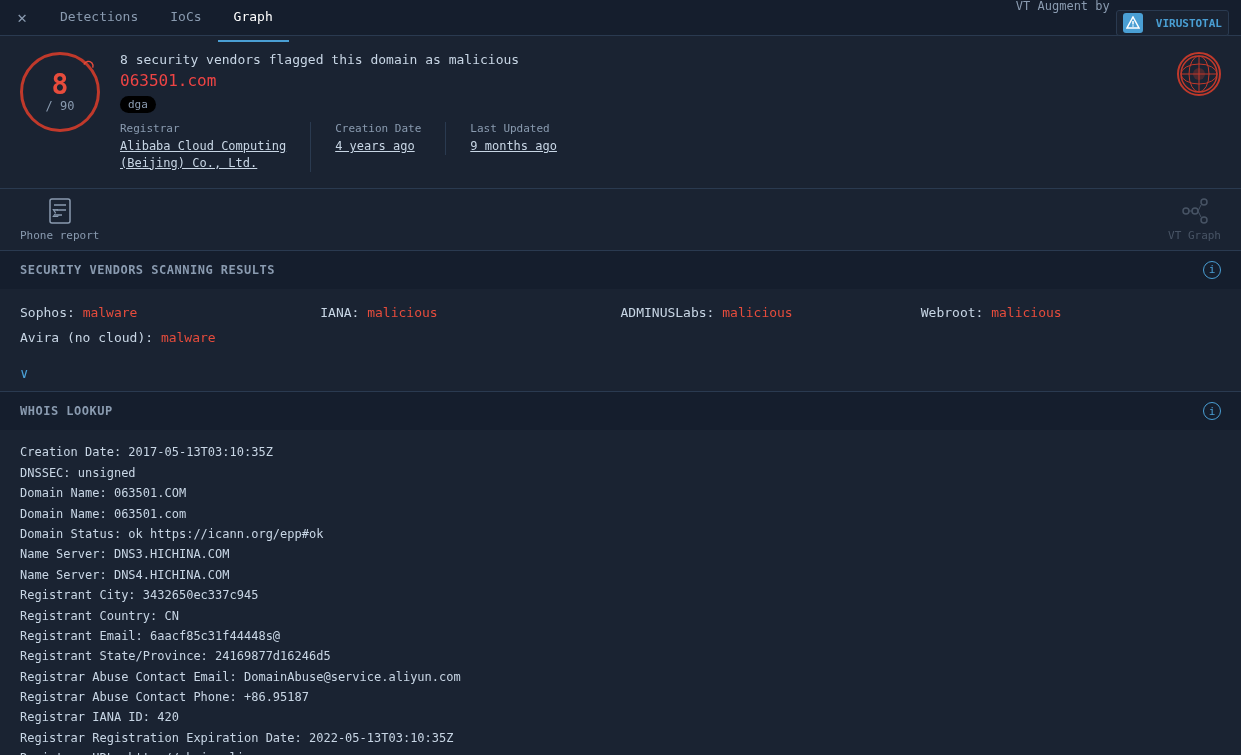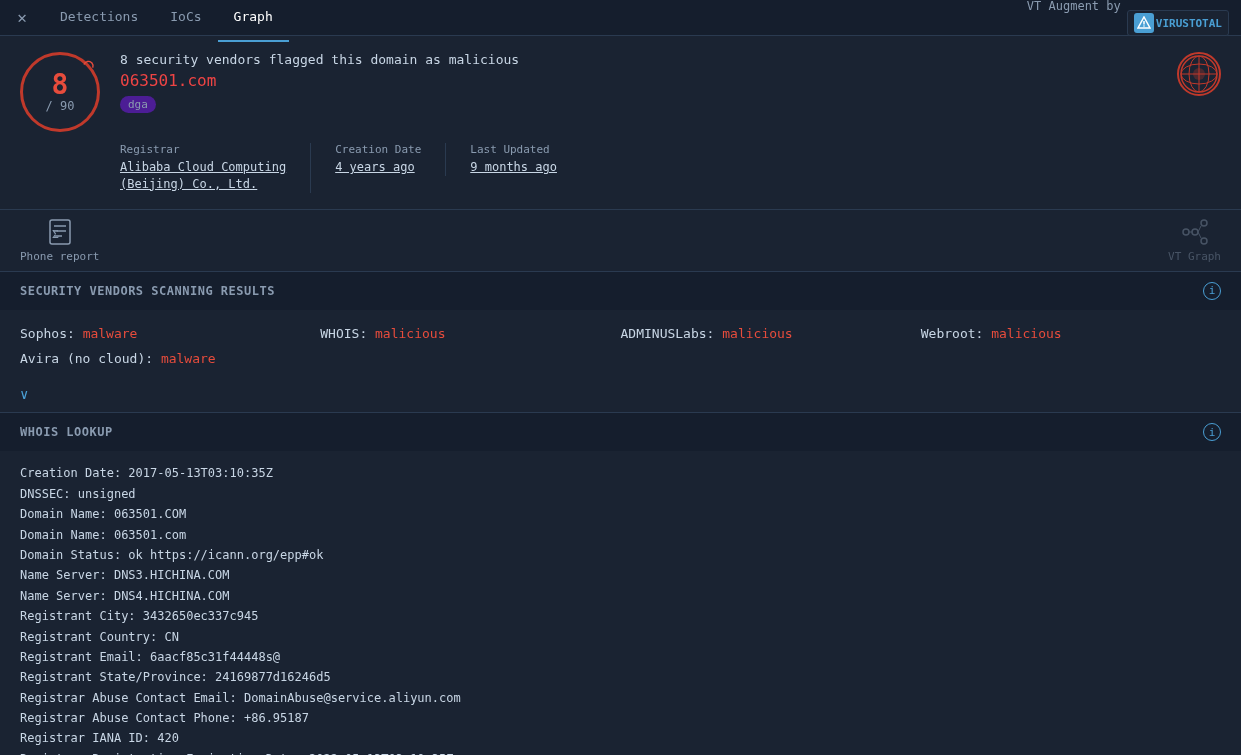--- a/index.html
+++ b/index.html
@@ -61,21 +61,21 @@
       color: #8a9bb0;
       font-size: 12px;
     }
     .vt-badge {
       background: #1a2332;
       border: 1px solid #2a3a50;
       border-radius: 3px;
       padding: 2px 6px;
       display: flex;
       align-items: center;
-      gap: 2px;
+      gap: 13px;
       font-size: 11px;
       font-weight: bold;
       color: #4a9fd4;
       margin-top: 11px;
     }
     .vt-icon {
       width: 20px;
       height: 20px;
       background: #4a9fd4;
       border-radius: 3px;
@@ -121,27 +121,27 @@
     }
     .summary-info {
       flex: 1;
     }
     .domain-name {
       color: #ef4444;
       font-size: 16px;
       margin-bottom: 6px;
     }
     .tag {
-      background: #4c1d95;
+      background: #000000;
       color: #8a9bb0;
       padding: 2px 8px;
       border-radius: 10px;
       font-size: 11px;
       display: inline-block;
-      margin-bottom: 22px;
+      margin-bottom: 1px;
     }
     .registrar-section {
       display: flex;
       gap: 0;
       align-items: flex-start;
       margin-top: 8px;
     }
     .registrar-block {
       padding-right: 24px;
       border-right: 1px solid #2a3a50;
@@ -380,21 +380,21 @@
 <div class="section">
   <div class="section-header">
     <span class="section-title">SECURITY VENDORS SCANNING RESULTS</span>
     <div class="info-icon">i</div>
   </div>
   <div class="vendors-grid">
     <div class="vendor-row">
       <span class="vendor-name">Sophos: </span><span class="verdict-malware">malware</span>
     </div>
     <div class="vendor-row">
-      <span class="vendor-name">WHOIS: </span><span class="verdict-malicious">malicious</span>
+      <span class="vendor-name">IANA: </span><span class="verdict-malicious">malicious</span>
     </div>
     <div class="vendor-row">
       <span class="vendor-name">ADMINUSLabs: </span><span class="verdict-malicious">malicious</span>
     </div>
     <div class="vendor-row">
       <span class="vendor-name">Webroot: </span><span class="verdict-malicious">malicious</span>
     </div>
     <div class="vendor-row">
       <span class="vendor-name">Avira (no cloud): </span><span class="verdict-malware">malware</span>
     </div>

